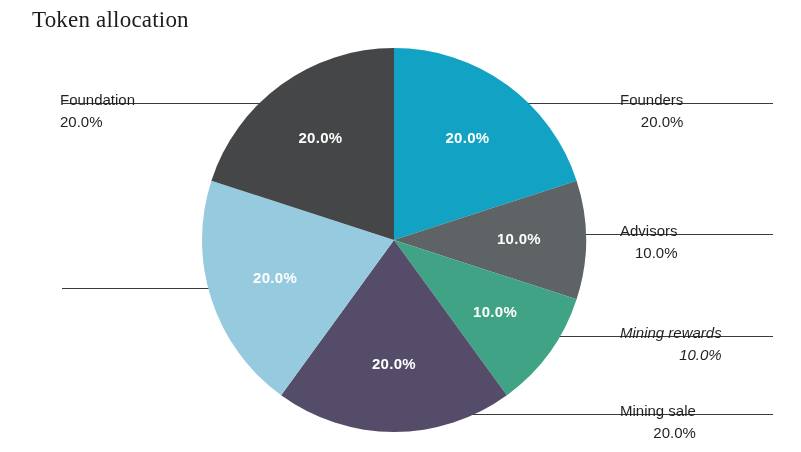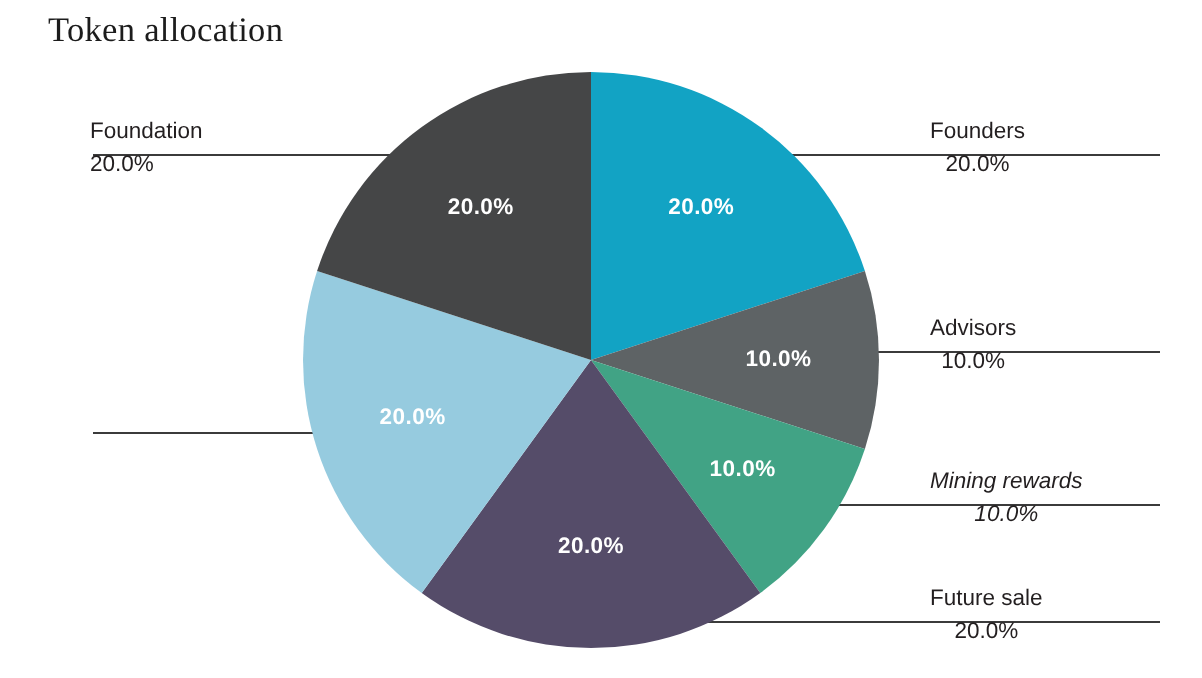--- a/index.html
+++ b/index.html
@@ -63,35 +63,36 @@
     fill: none;
     shape-rendering: crispEdges;
   }
 
   
   .callout {
     position: absolute;
     font-family: "Liberation Sans", sans-serif;
     color: #231f20;
     white-space: nowrap;
+    margin-top: 12px;
   }
   .callout .cat {
     font-size: 15px;
     font-weight: 400;
     line-height: 19px;
     color: #231f20;
   }
   .callout .val {
     font-size: 15px;
     font-weight: 400;
     line-height: 19px;
     color: #231f20;
     padding-top: 3px;
   }
-  .callout.right { text-align: center; }
+  .callout.right { text-align: right; }
   .callout.left  { text-align: left; }
 
   
   #callout-foundation      { left: 44px;  top: 78px;  }
   #callout-future-releases { left: 44px;  top: 263px; }
   #callout-founders        { left: 604px; top: 78px;  }
   #callout-advisors        { left: 604px; top: 209px; }
   #callout-mining-rewards  { left: 604px; top: 311px; font-style: italic; }
   #callout-token-sale      { left: 604px; top: 389px; }
 </style>
@@ -149,17 +150,17 @@
     <div class="cat">Advisors</div>
     <div class="val">10.0%</div>
   </div>
 
   <div class="callout right" id="callout-mining-rewards">
     <div class="cat">Mining rewards</div>
     <div class="val">10.0%</div>
   </div>
 
   <div class="callout right" id="callout-token-sale">
-    <div class="cat">Future sale</div>
+    <div class="cat">Mining sale</div>
     <div class="val">20.0%</div>
   </div>
 
 </div>
 
 </body></html>

